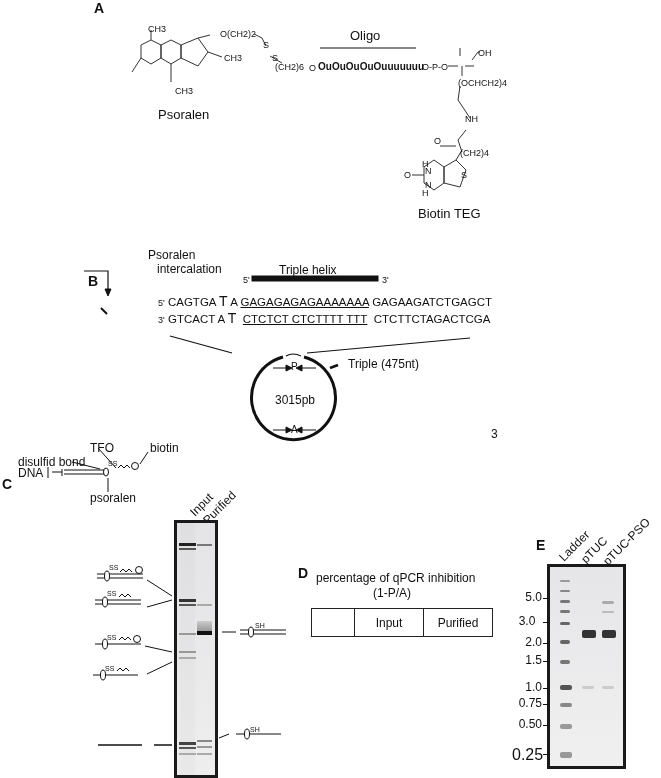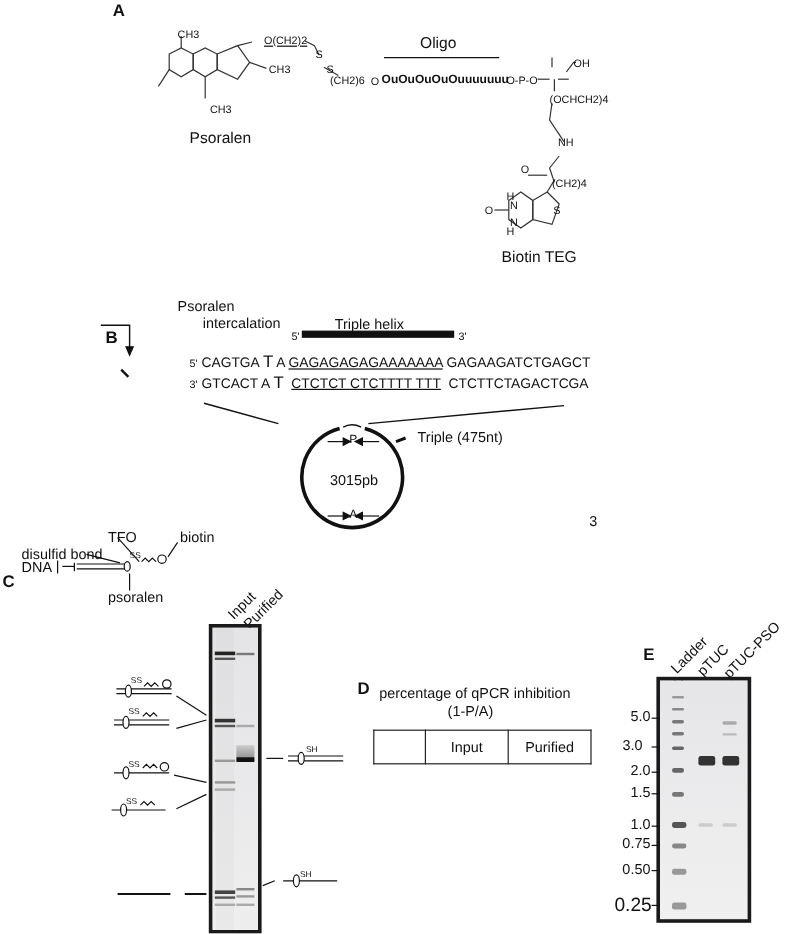--- a/index.html
+++ b/index.html
@@ -136,21 +136,21 @@
       <line x1="219" y1="738" x2="229" y2="734"></line>
       <line x1="236" y1="734" x2="281" y2="734"></line>
       <ellipse cx="247" cy="734" rx="2.5" ry="5" fill="#fff"></ellipse>
     </g>
   </g>
 </svg>
 
 <div class="abs ts" style="left:148px;top:24px;">CH3</div>
 <div class="abs ts" style="left:224px;top:53px;">CH3</div>
 <div class="abs ts" style="left:175px;top:86px;">CH3</div>
-<div class="abs ts" style="left:220px;top:29px;text-decoration:underline;">O(CH2)2</div>
+<div class="abs ts" style="left:220px;top:29px;">O(CH2)2</div>
 <div class="abs ts" style="left:263px;top:40px;">S</div>
 <div class="abs ts" style="left:272px;top:53px;">S</div>
 <div class="abs ts" style="left:275px;top:62px;">(CH2)6</div>
 <div class="abs ts" style="left:309px;top:63px;">O</div>
 <div class="abs t" style="left:350px;top:28px;font-size:13px;">Oligo</div>
 <div class="abs" style="left:318px;top:61px;font-size:10px;font-weight:bold;white-space:nowrap;">OuOuOuOuOuuuuuuu</div>
 <div class="abs ts" style="left:422px;top:62px;">O-P-O</div>
 <div class="abs ts" style="left:478px;top:48px;">OH</div>
 <div class="abs ts" style="left:458px;top:78px;">(OCHCH2)4</div>
 <div class="abs ts" style="left:465px;top:114px;">NH</div>
@@ -160,21 +160,21 @@
 <div class="abs ts" style="left:425px;top:166px;">N</div>
 <div class="abs ts" style="left:404px;top:170px;">O</div>
 <div class="abs ts" style="left:461px;top:170px;">S</div>
 <div class="abs ts" style="left:425px;top:180px;">N</div>
 <div class="abs ts" style="left:422px;top:188px;">H</div>
 <div class="abs t" style="left:158px;top:107px;font-size:13px;">Psoralen</div>
 <div class="abs t" style="left:418px;top:206px;font-size:13px;">Biotin TEG</div>
 
 <div class="abs plabel" style="left:88px;top:273px;">B</div>
 <div class="abs t" style="left:148px;top:248px;">Psoralen</div>
-<div class="abs t" style="left:141px;top:262px;padding-left:28px;">intercalation</div>
+<div class="abs t" style="left:129px;top:262px;padding-left:28px;">intercalation</div>
 <div class="abs ts" style="left:243px;top:275px;">5'</div>
 <div class="abs t" style="left:279px;top:263px;">Triple helix</div>
 <div class="abs ts" style="left:382px;top:275px;">3'</div>
 
 <div class="abs seq" style="left:158px;top:293px;">
   <span style="font-size:9px;">5'</span>
   <span>CAGTGA</span>
   <span style="font-size:14px;">T</span>
   <span>A</span>
   <span class="u">GAGAGAGAGAAAAAAA</span>

